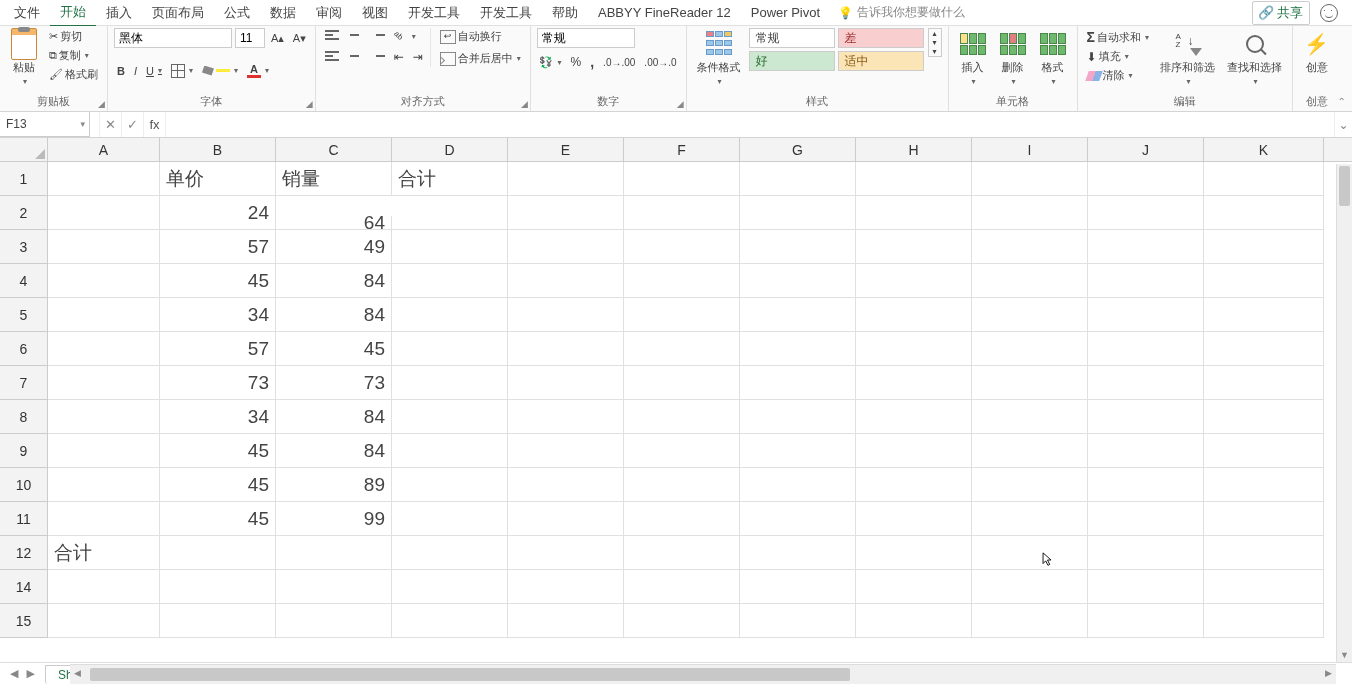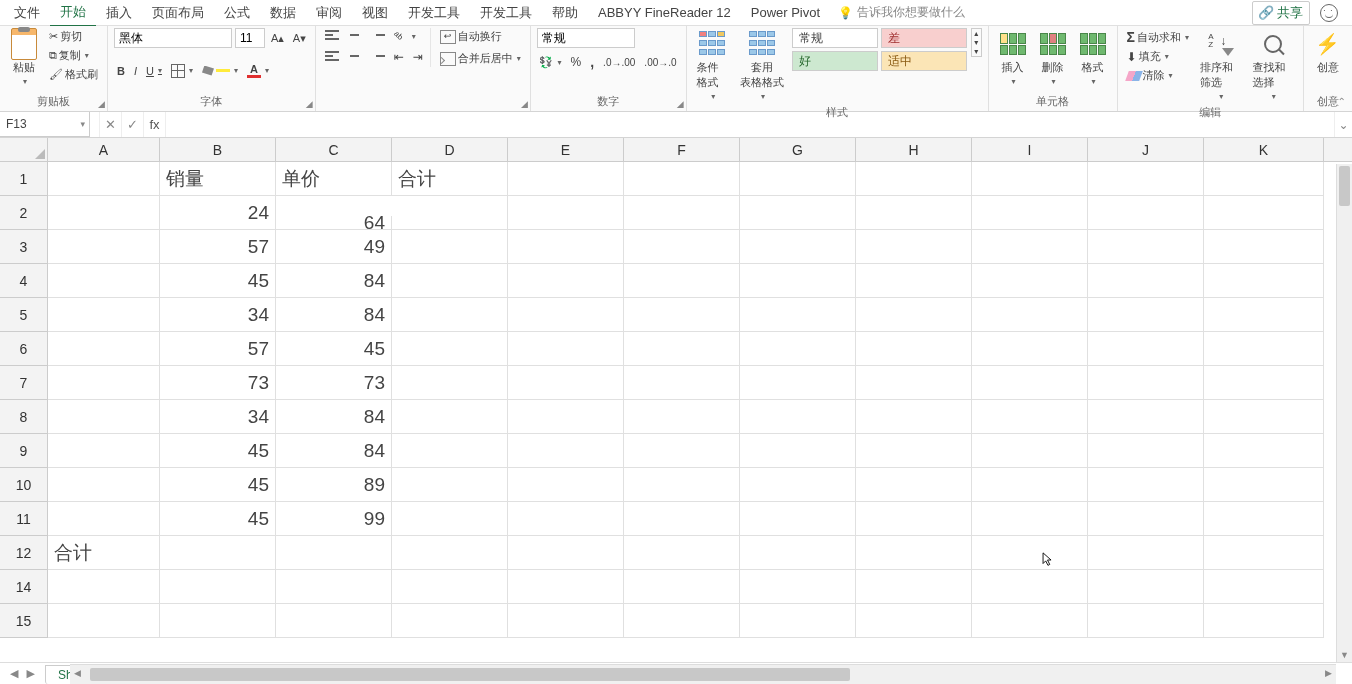--- a/index.html
+++ b/index.html
@@ -286,20 +286,23 @@
         <span class="sm-btn">
             <span class="wrap-icon"></span>
             <span>自动换行</span>
           </span>
         <span class="sm-btn dd">
             <span class="merge-icon"></span>
             <span>合并后居中</span>
           </span>
       </div>
     </div>
+    <div class="group-label">
+        <span>对齐方式</span>
+      </div>
     <span class="launcher">◢</span>
   </div>
 
   <div class="group">
     <div class="group-body col" style="gap:5px">
       <input class="combo" style="width: 98px;" value="常规">
       <div class="row">
         <span class="sm-btn dd">💱</span>
         <span class="sm-btn pct"></span>
         <span class="sm-btn comma"></span>
@@ -323,37 +326,20 @@
               <span></span>
               <span></span>
               <span></span>
               <span></span>
               <span></span>
               <span></span>
               <span></span>
             </div>
           </div>
         <span>条件格式</span>
-      </div>
-      <div class="big-btn dd">
-        <div class="big-icon">
-            <div class="tblstyle-icon">
-              <span></span>
-              <span></span>
-              <span></span>
-              <span></span>
-              <span></span>
-              <span></span>
-              <span></span>
-              <span></span>
-              <span></span>
-            </div>
-          </div>
-        <span style="white-space:pre;text-align:center">套用
-表格格式</span>
       </div>
       <div class="gallery">
         <div class="gallery-row">
           <div class="swatch sw-normal">常规</div>
           <div class="swatch sw-bad">差</div>
         </div>
         <div class="gallery-row">
           <div class="swatch sw-good">好</div>
           <div class="swatch sw-mid">适中</div>
         </div>
@@ -494,22 +480,22 @@
         <div class="colhead" style="width: 116px;">H</div>
         <div class="colhead" style="width: 116px;">I</div>
         <div class="colhead" style="width: 116px;">J</div>
         <div class="colhead" style="width: 120px;">K</div>
       </div>
   </div>
   <div class="rows" id="rows-container">
       <div class="row-g">
         <div class="rowhead">1</div>
         <div class="cell" style="width: 112px;"></div>
+        <div class="cell" style="width: 116px;">单价</div>
         <div class="cell" style="width: 116px;">销量</div>
-        <div class="cell" style="width: 116px;">单价</div>
         <div class="cell" style="width: 116px;">合计</div>
         <div class="cell" style="width: 116px;"></div>
         <div class="cell" style="width: 116px;"></div>
         <div class="cell" style="width: 116px;"></div>
         <div class="cell" style="width: 116px;"></div>
         <div class="cell" style="width: 116px;"></div>
         <div class="cell" style="width: 116px;"></div>
         <div class="cell" style="width: 120px;"></div>
       </div>
       <div class="row-g">

